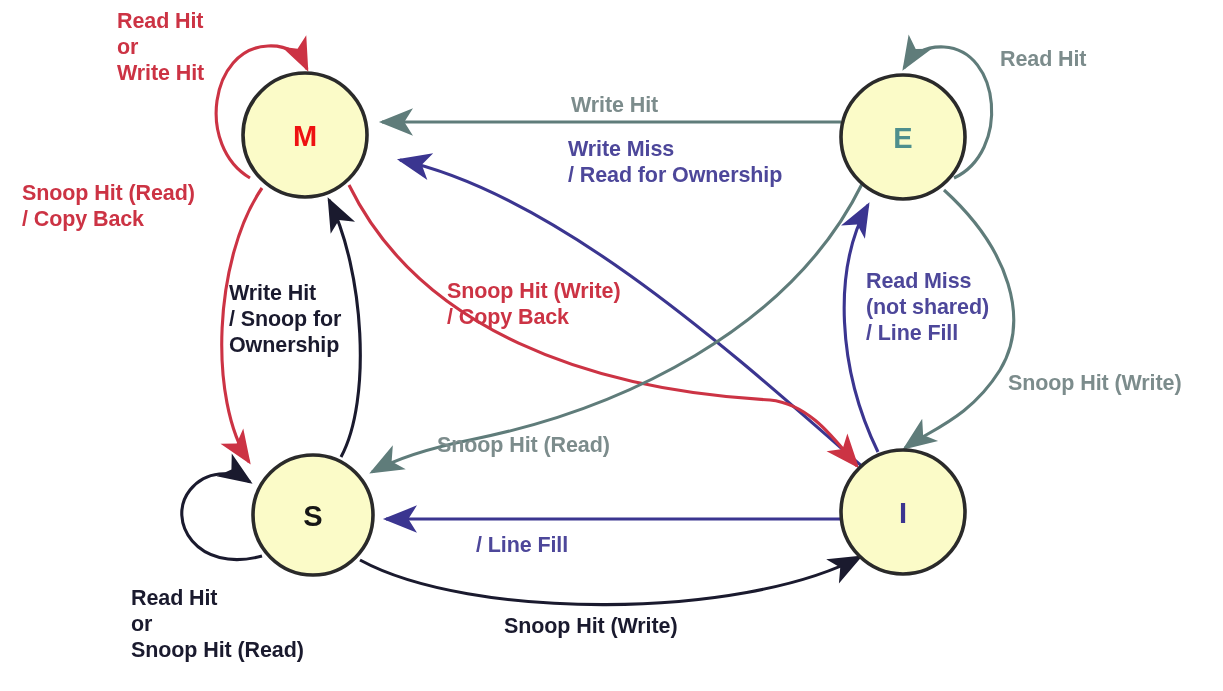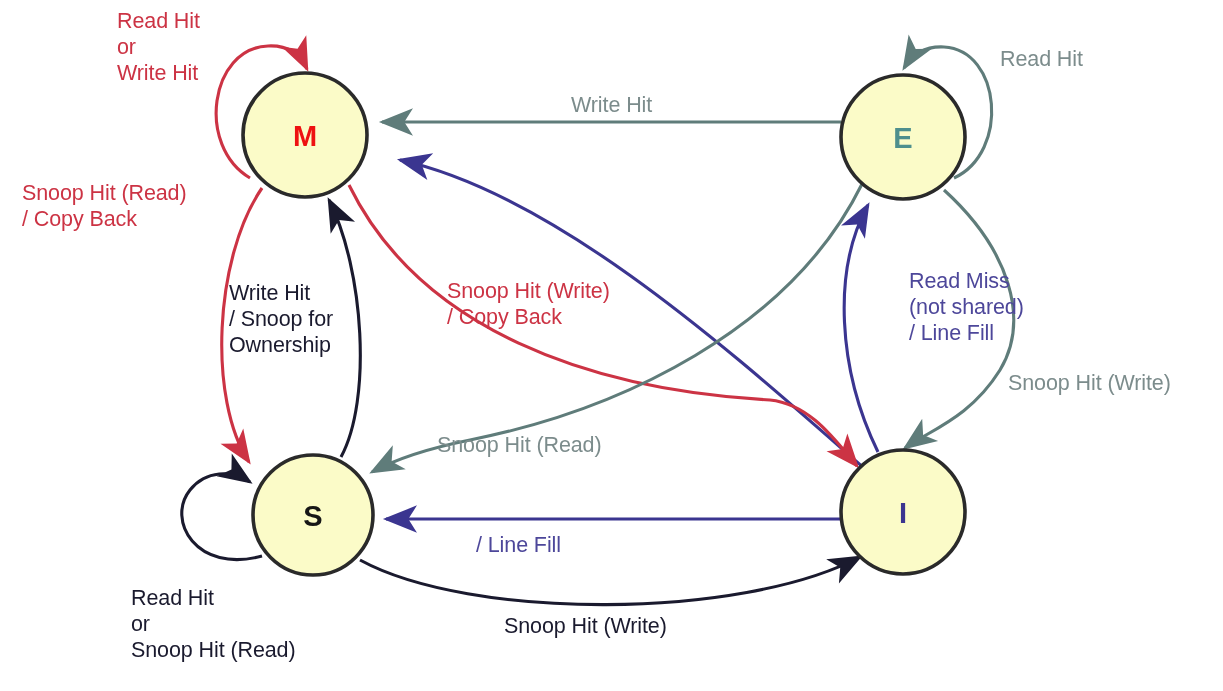--- a/index.html
+++ b/index.html
@@ -29,21 +29,21 @@
   .state-label {
     font-weight: bold;
     font-size: 29px;
     font-family: "Liberation Sans", sans-serif;
     dominant-baseline: central;
     text-anchor: middle;
   }
   .lbl {
     position: absolute;
     font-family: "Liberation Sans", sans-serif;
-    font-weight: normal;
+    font-weight: bold;
     font-size: 21.5px;
     line-height: 26px;
     letter-spacing: -0.1px;
   }
 </style>
 </head>
 <body>
 
 <div id="diagram-root">
 
@@ -123,20 +123,24 @@
   <div class="lbl" style="left:131px; top:585px; color:#1a1a2e;">
     <div>Read Hit</div>
     <div>or</div>
     <div>Snoop Hit (Read)</div>
   </div>
 
   <div class="lbl" style="left:571px; top:92px; color:#7c8c8c;">
     <div>Write Hit</div>
   </div>
 
+  <div class="lbl" style="left:568px; top:136px; color:#4d479a;">
+    <div>Write Miss</div>
+    <div>/ Read for Ownership</div>
+  </div>
 
   <div class="lbl" style="left:22px; top:180px; color:#cc3344;">
     <div>Snoop Hit (Read)</div>
     <div>/ Copy Back</div>
   </div>
 
   <div class="lbl" style="left:229px; top:280px; color:#1a1a2e;">
     <div>Write Hit</div>
     <div>/ Snoop for</div>
     <div>Ownership</div>
@@ -144,21 +148,21 @@
 
   <div class="lbl" style="left:447px; top:278px; color:#cc3344;">
     <div>Snoop Hit (Write)</div>
     <div>/ Copy Back</div>
   </div>
 
   <div class="lbl" style="left:437px; top:432px; color:#7c8c8c;">
     <div>Snoop Hit (Read)</div>
   </div>
 
-  <div class="lbl" style="left:866px; top:268px; color:#4d479a;margin-left:43px;">
+  <div class="lbl" style="left:866px; top:268px; color:#4d479a;">
     <div>Read Miss</div>
     <div>(not shared)</div>
     <div>/ Line Fill</div>
   </div>
 
   <div class="lbl" style="left:1008px; top:370px; color:#7c8c8c;">
     <div>Snoop Hit (Write)</div>
   </div>
 
   <div class="lbl" style="left:476px; top:532px; color:#4d479a;">

